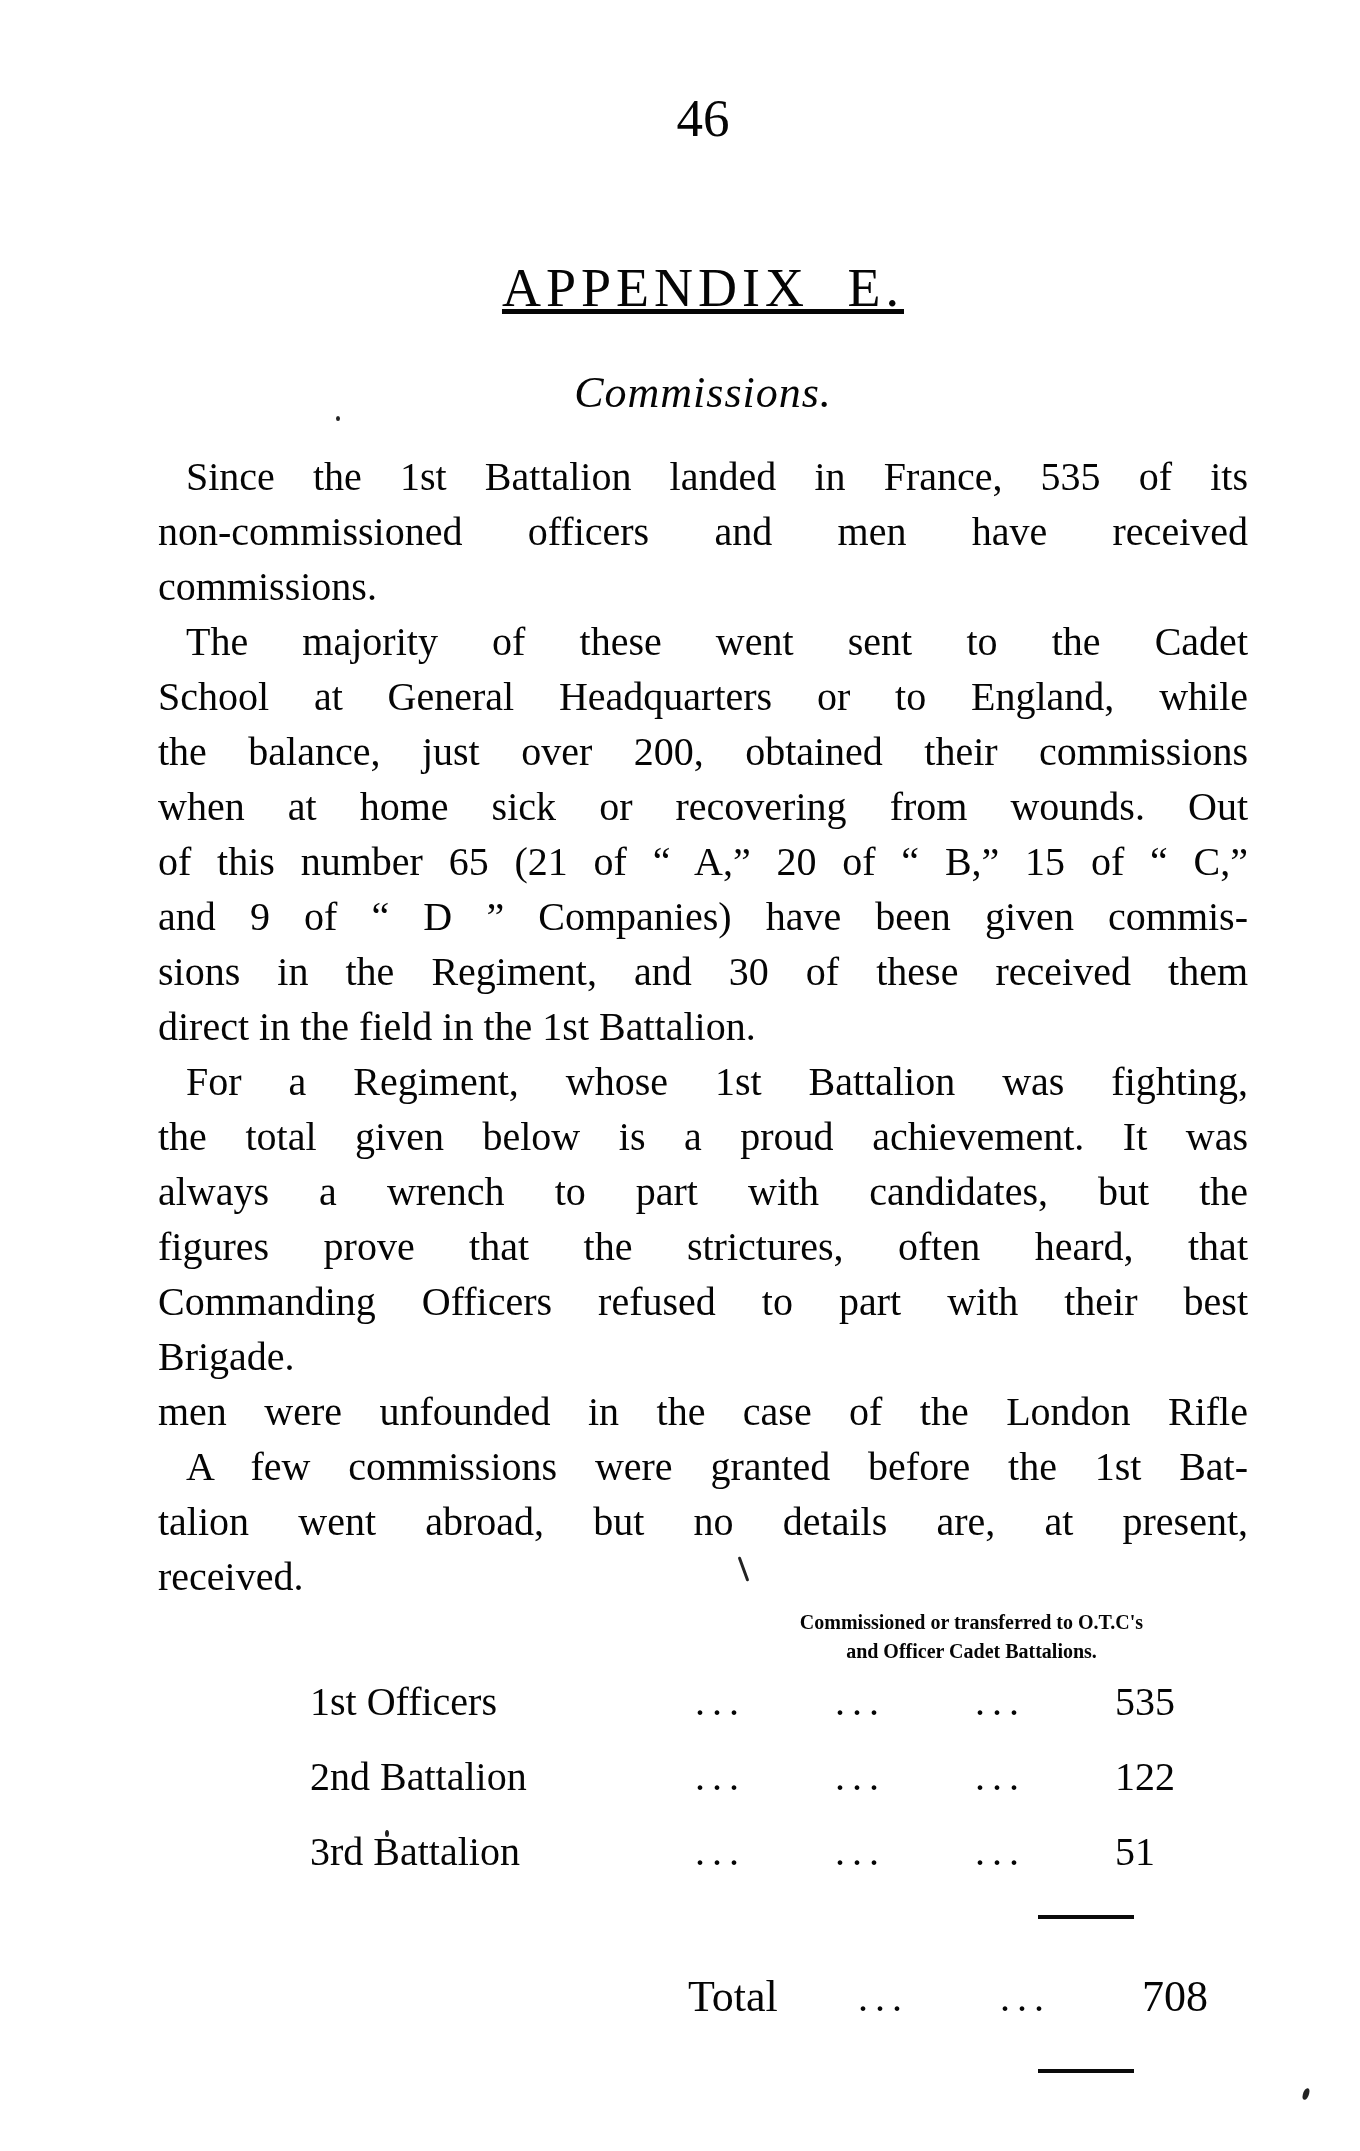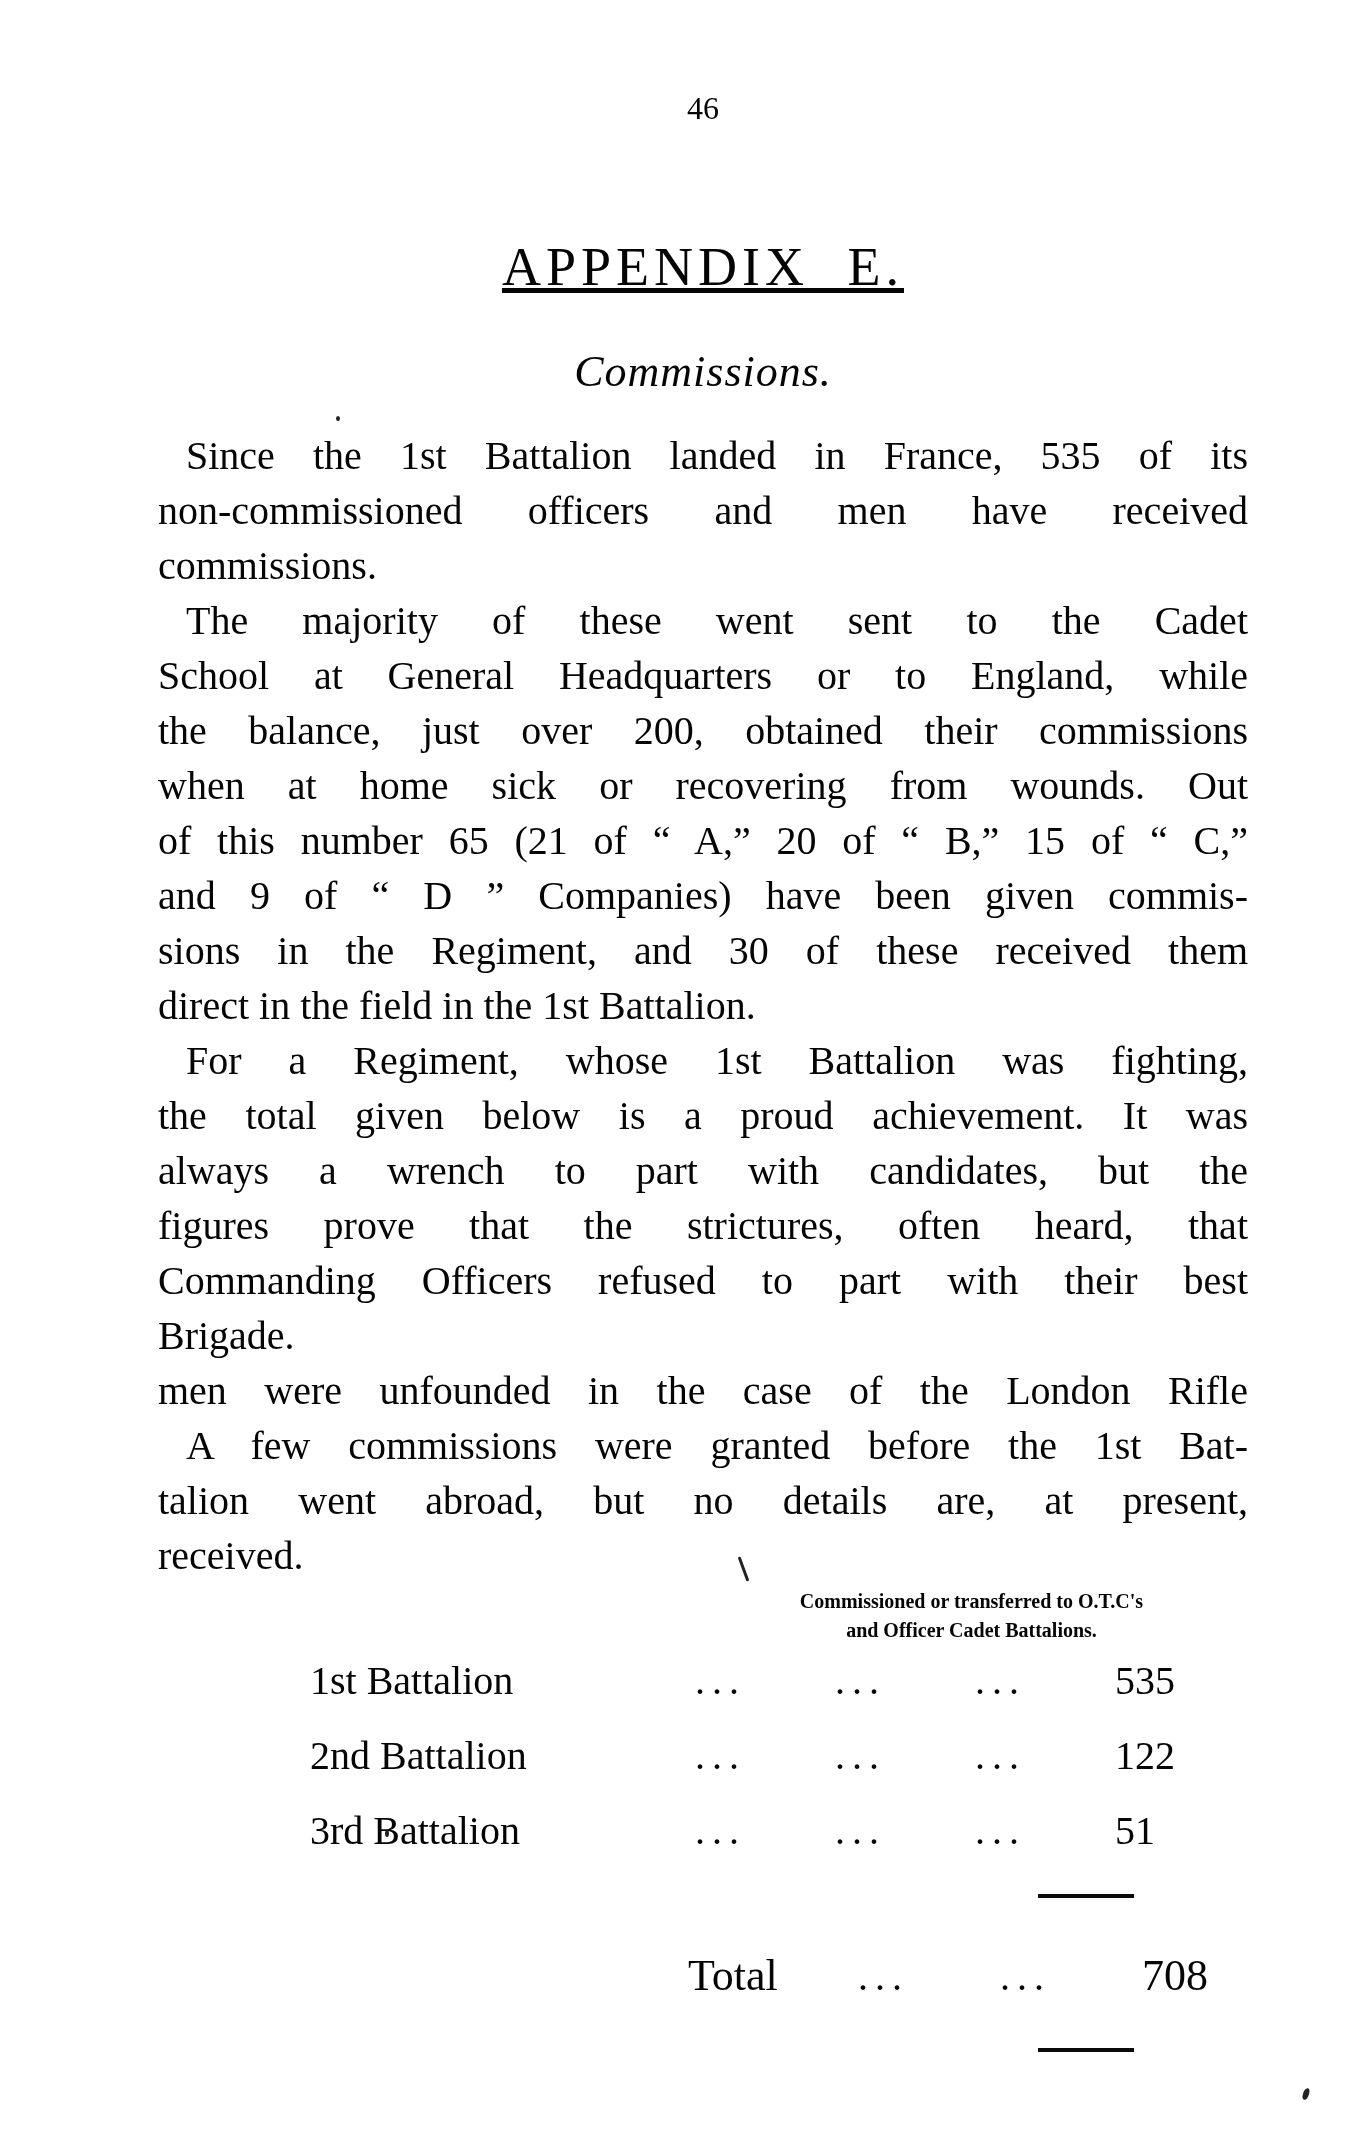--- a/index.html
+++ b/index.html
@@ -17,21 +17,21 @@
   .page {
     position: relative;
     box-sizing: border-box;
     width: 1360px;
     height: 2151px;
     padding: 92px 112px 0 158px; 
     background: #ffffff;
   }
   .pagenum {
     text-align: center;
-    font-size: 32px;
+    font-size: 53px;
     line-height: 1;
   }
   .heading {
     margin-top: 116px;
     text-align: center;
     font-size: 54px;
     line-height: 1;
     letter-spacing: 5px;
     word-spacing: 20px;
     text-decoration: underline;
@@ -171,21 +171,21 @@
 
   <div class="tbl">
 
     <div class="tbl-header">
       <div>Commissioned or transferred to O.T.C's</div>
       <div>and Officer Cadet Battalions.</div>
     </div>
 
     <div class="rows">
       <div class="trow">
-        <span class="t-label">1st Battalion</span>
+        <span class="t-label">1st Officers</span>
         <span class="t-dots">...</span>
         <span class="t-dots">...</span>
         <span class="t-dots">...</span>
         <span class="t-value">535</span>
       </div>
       <div class="trow">
         <span class="t-label">2nd Battalion</span>
         <span class="t-dots">...</span>
         <span class="t-dots">...</span>
         <span class="t-dots">...</span>

